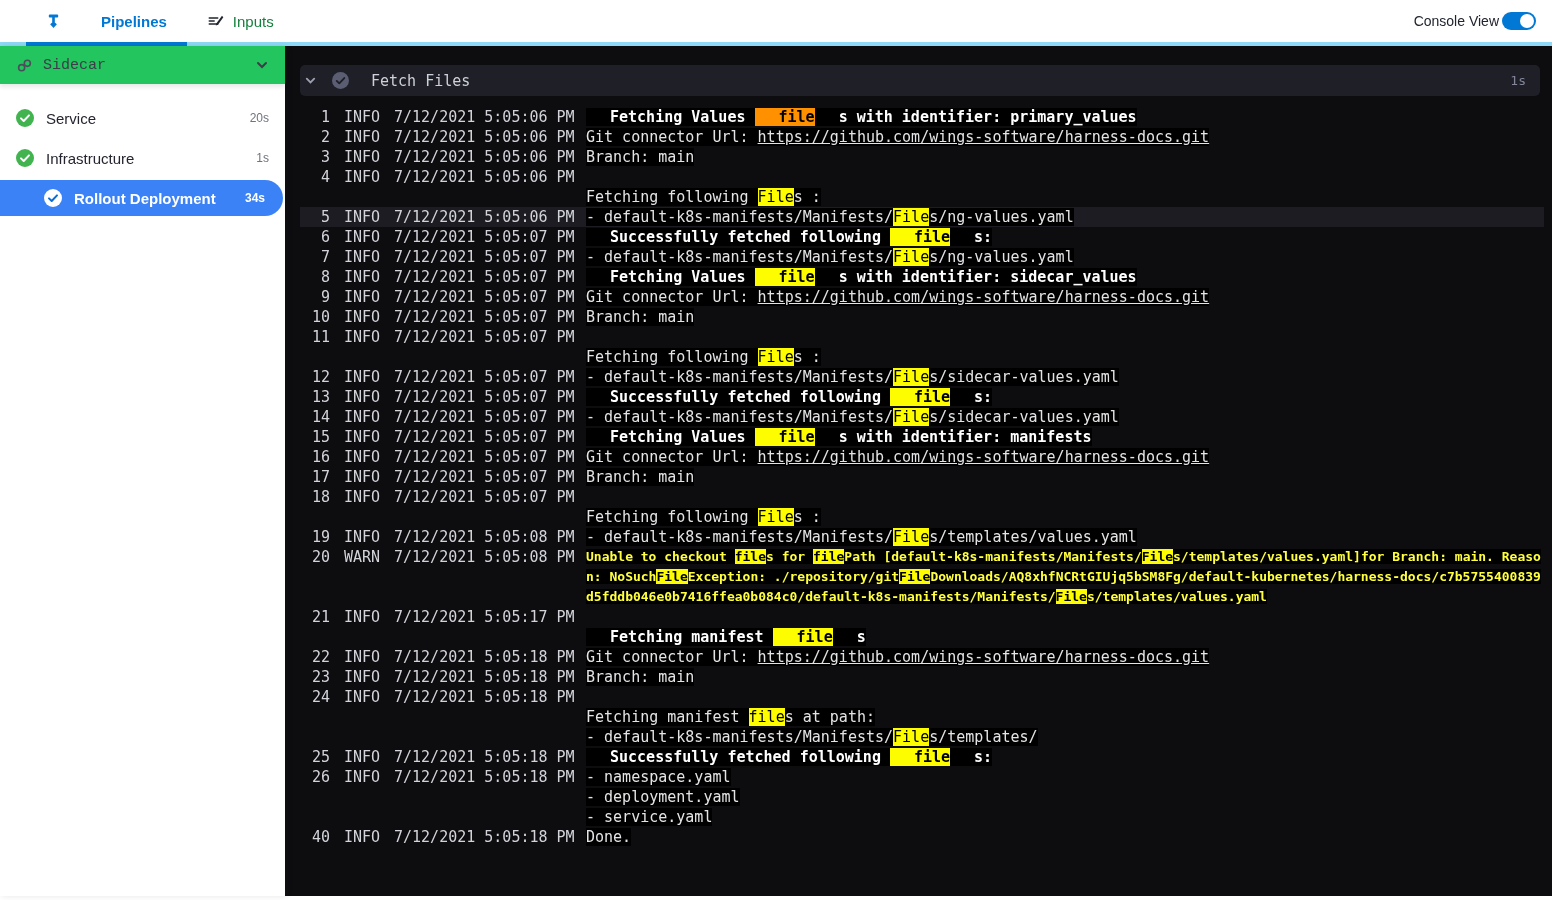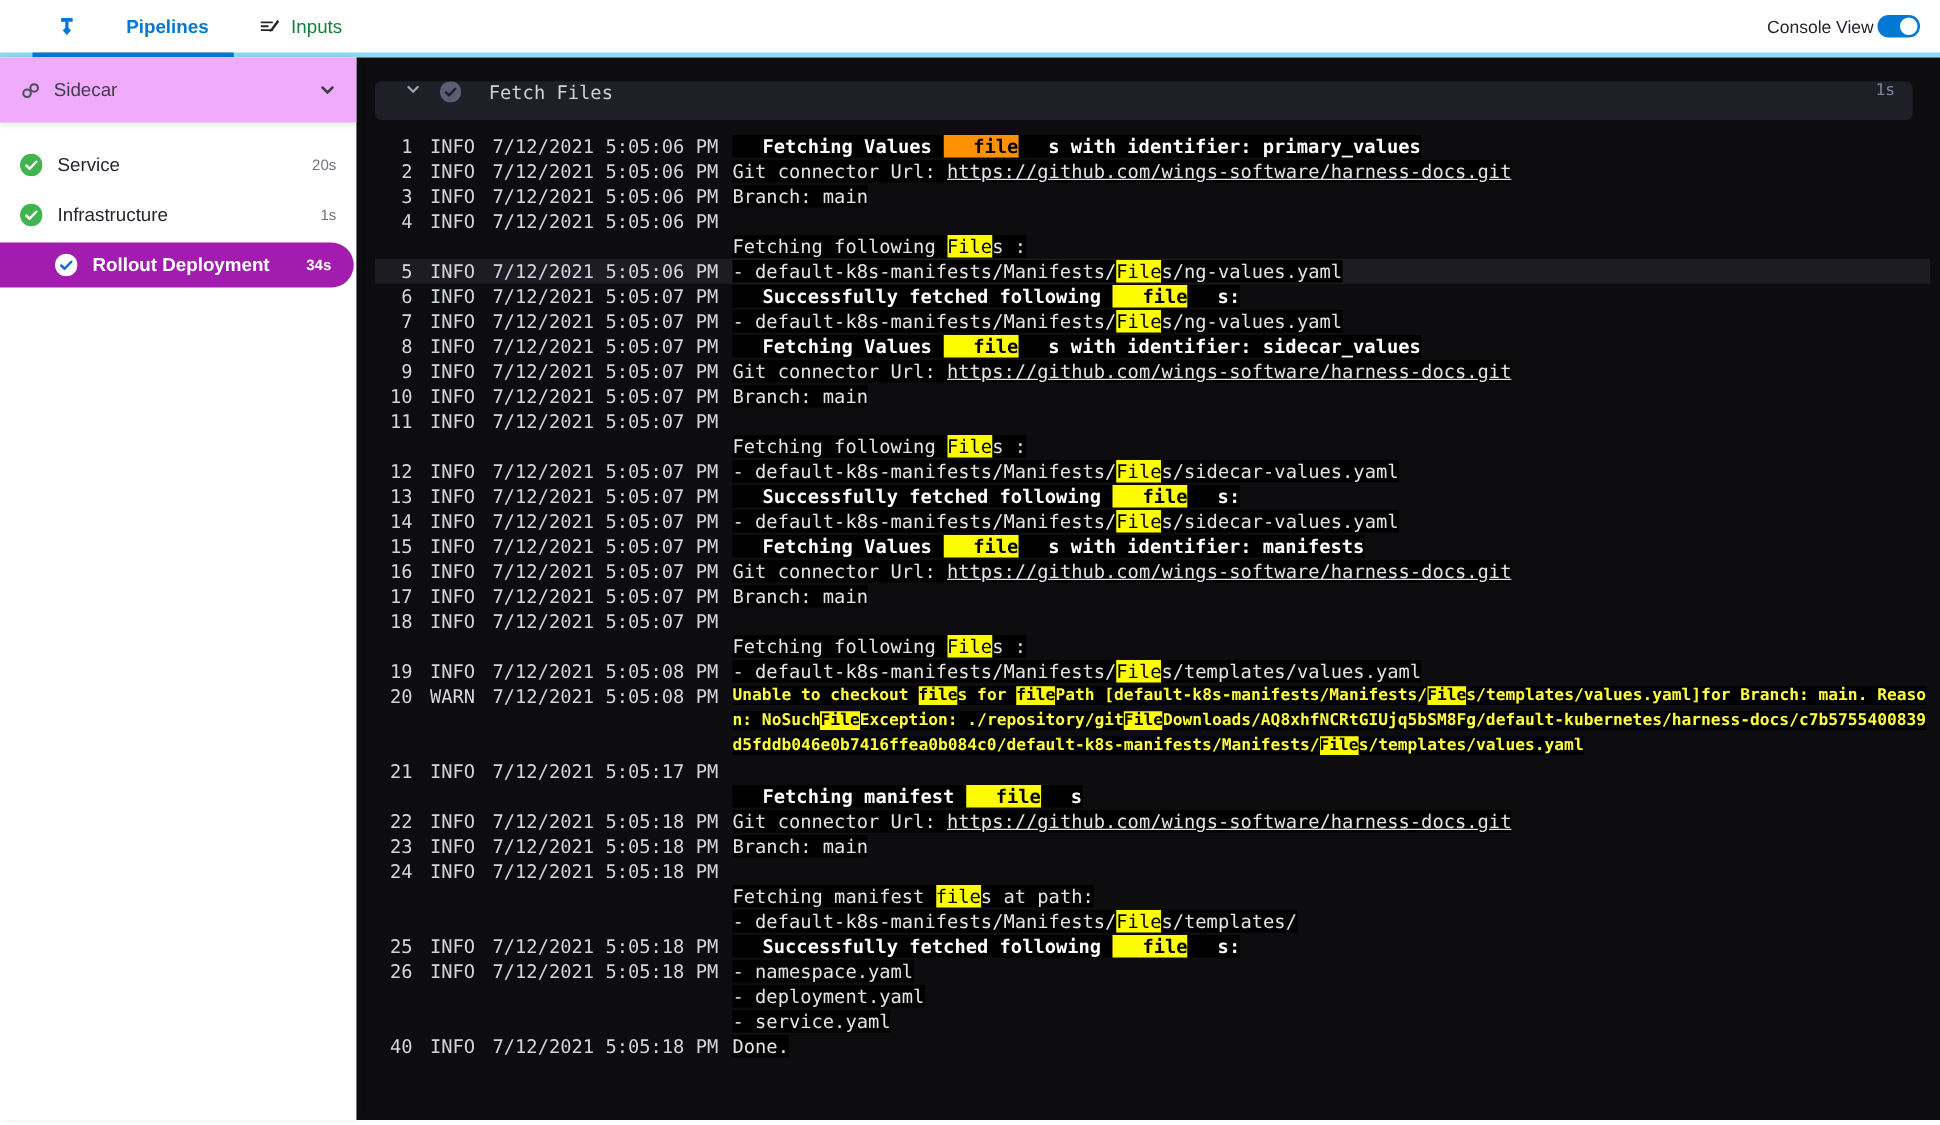--- a/index.html
+++ b/index.html
@@ -21,51 +21,51 @@
             position:relative; cursor:pointer; }
   .toggle .knob { position:absolute; top:2px; right:2px; width:14px; height:14px;
                   border-radius:50%; background:#fff; }
 
   
   .main { display:flex; height:850px; }
 
   
   .sidebar { width:285px; background:#fff; position:relative; z-index:2;
              box-shadow:2px 0 6px rgba(40,41,61,0.12); }
-  .side-group { height:52px; display:flex; align-items:center; padding:0 16px;
-                background:#f0abfc; box-shadow:0 3px 4px rgba(40,41,61,0.10);
-                position:relative; z-index:3; cursor:pointer; }
+  .side-group { height:38px; display:flex; align-items:center; padding:0 16px;
+                background:#22c55e; box-shadow:0 3px 4px rgba(40,41,61,0.10);
+                position:relative; z-index:3; cursor:pointer;font-family:Liberation Mono, monospace; }
   .side-group .label { margin-left:10px; font-size:15px; color:#3c3d49; }
   .side-group .chev { margin-left:auto; display:flex; }
   .side-items { padding-top:14px; }
   .side-item { height:40px; display:flex; align-items:center; padding:0 16px; cursor:pointer; }
   .side-item .label { margin-left:12px; font-size:15px; color:#24252e; }
   .side-item .dur { margin-left:auto; font-size:12px; color:#70737e; }
-  .side-pill { height:36px; width:283px; margin-top:2px; background:#a21caf;
+  .side-pill { height:36px; width:283px; margin-top:2px; background:#3b82f6;
                border-radius:0 18px 18px 0; display:flex; align-items:center;
                padding:0 18px 0 44px; cursor:pointer; }
   .side-pill .label { margin-left:12px; font-size:15px; font-weight:bold; color:#fff; }
   .side-pill .dur { margin-left:auto; font-size:12px; font-weight:bold; color:#fff; }
 
   
   .console { width:1267px; background:#0d0d10; display:flex; flex-direction:column; }
   .console-header { height:50px; flex-shrink:0; display:flex; align-items:center;
                     justify-content:space-between; padding:0 12px 0 15px;
                     border-bottom:1px solid #26272e; }
   .console-title { font-size:15px; font-weight:bold; color:#c8cad2; }
 
   .search-box { width:387px; height:31px; border:1px solid #4a4c5a; border-radius:4px;
                 display:flex; align-items:center; padding:0 10px 0 12px; }
   .search-value { flex:1; font-size:14px; font-weight:bold; color:#fff; }
   .search-count { font-size:14px; color:#9a9cac; margin-right:6px; white-space:nowrap; }
   .sicon { width:20px; text-align:center; margin-left:20px; color:#8b8da0;
            font-size:16px; cursor:pointer; display:flex; align-items:center; justify-content:center; }
 
-  .section-bar { margin:19px 22px 0 15px; height:31px; flex-shrink:0; background:#1e1f27;
-                 border-radius:5px; display:flex; padding:0 14px 0 24px; }
+  .section-bar { margin:19px 12px 0 15px; height:31px; flex-shrink:0; background:#1e1f27;
+                 border-radius:5px; display:flex; align-items:center; padding:0 14px 0 4px; }
   .section-bar .chev { display:flex; cursor:pointer; }
   .section-bar .status { margin-left:15px; display:flex; }
   .section-title { margin-left:22px; font-family:"DejaVu Sans Mono", monospace;
                    font-size:15px; color:#cfd1d9; }
   .section-dur { margin-left:auto; font-family:"DejaVu Sans Mono", monospace;
                  font-size:13px; color:#83859a; }
 
   
   .log-list { margin-top:11px; padding:0 8px 0 15px;
               font-family:"DejaVu Sans Mono", monospace; font-size:15px; line-height:20px;

